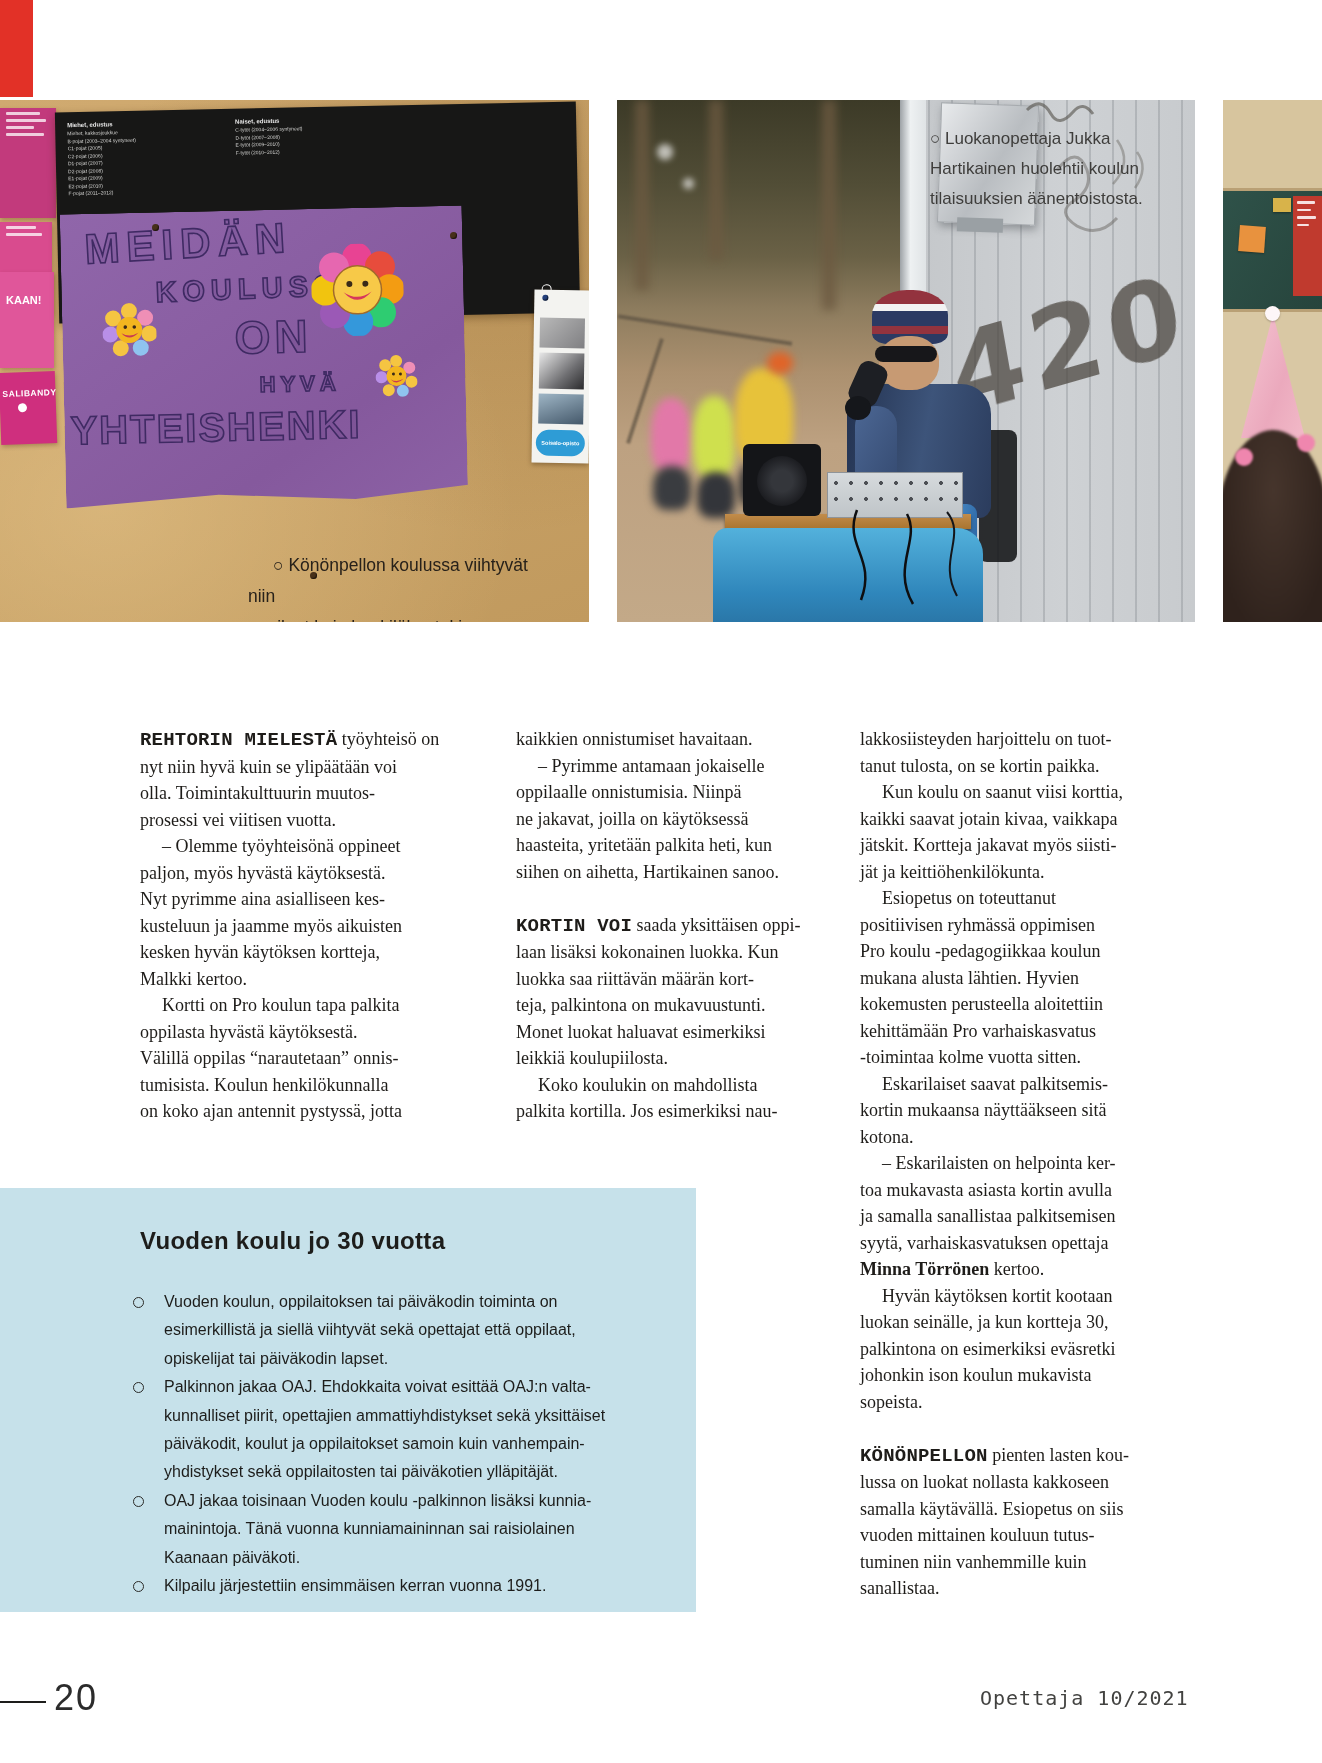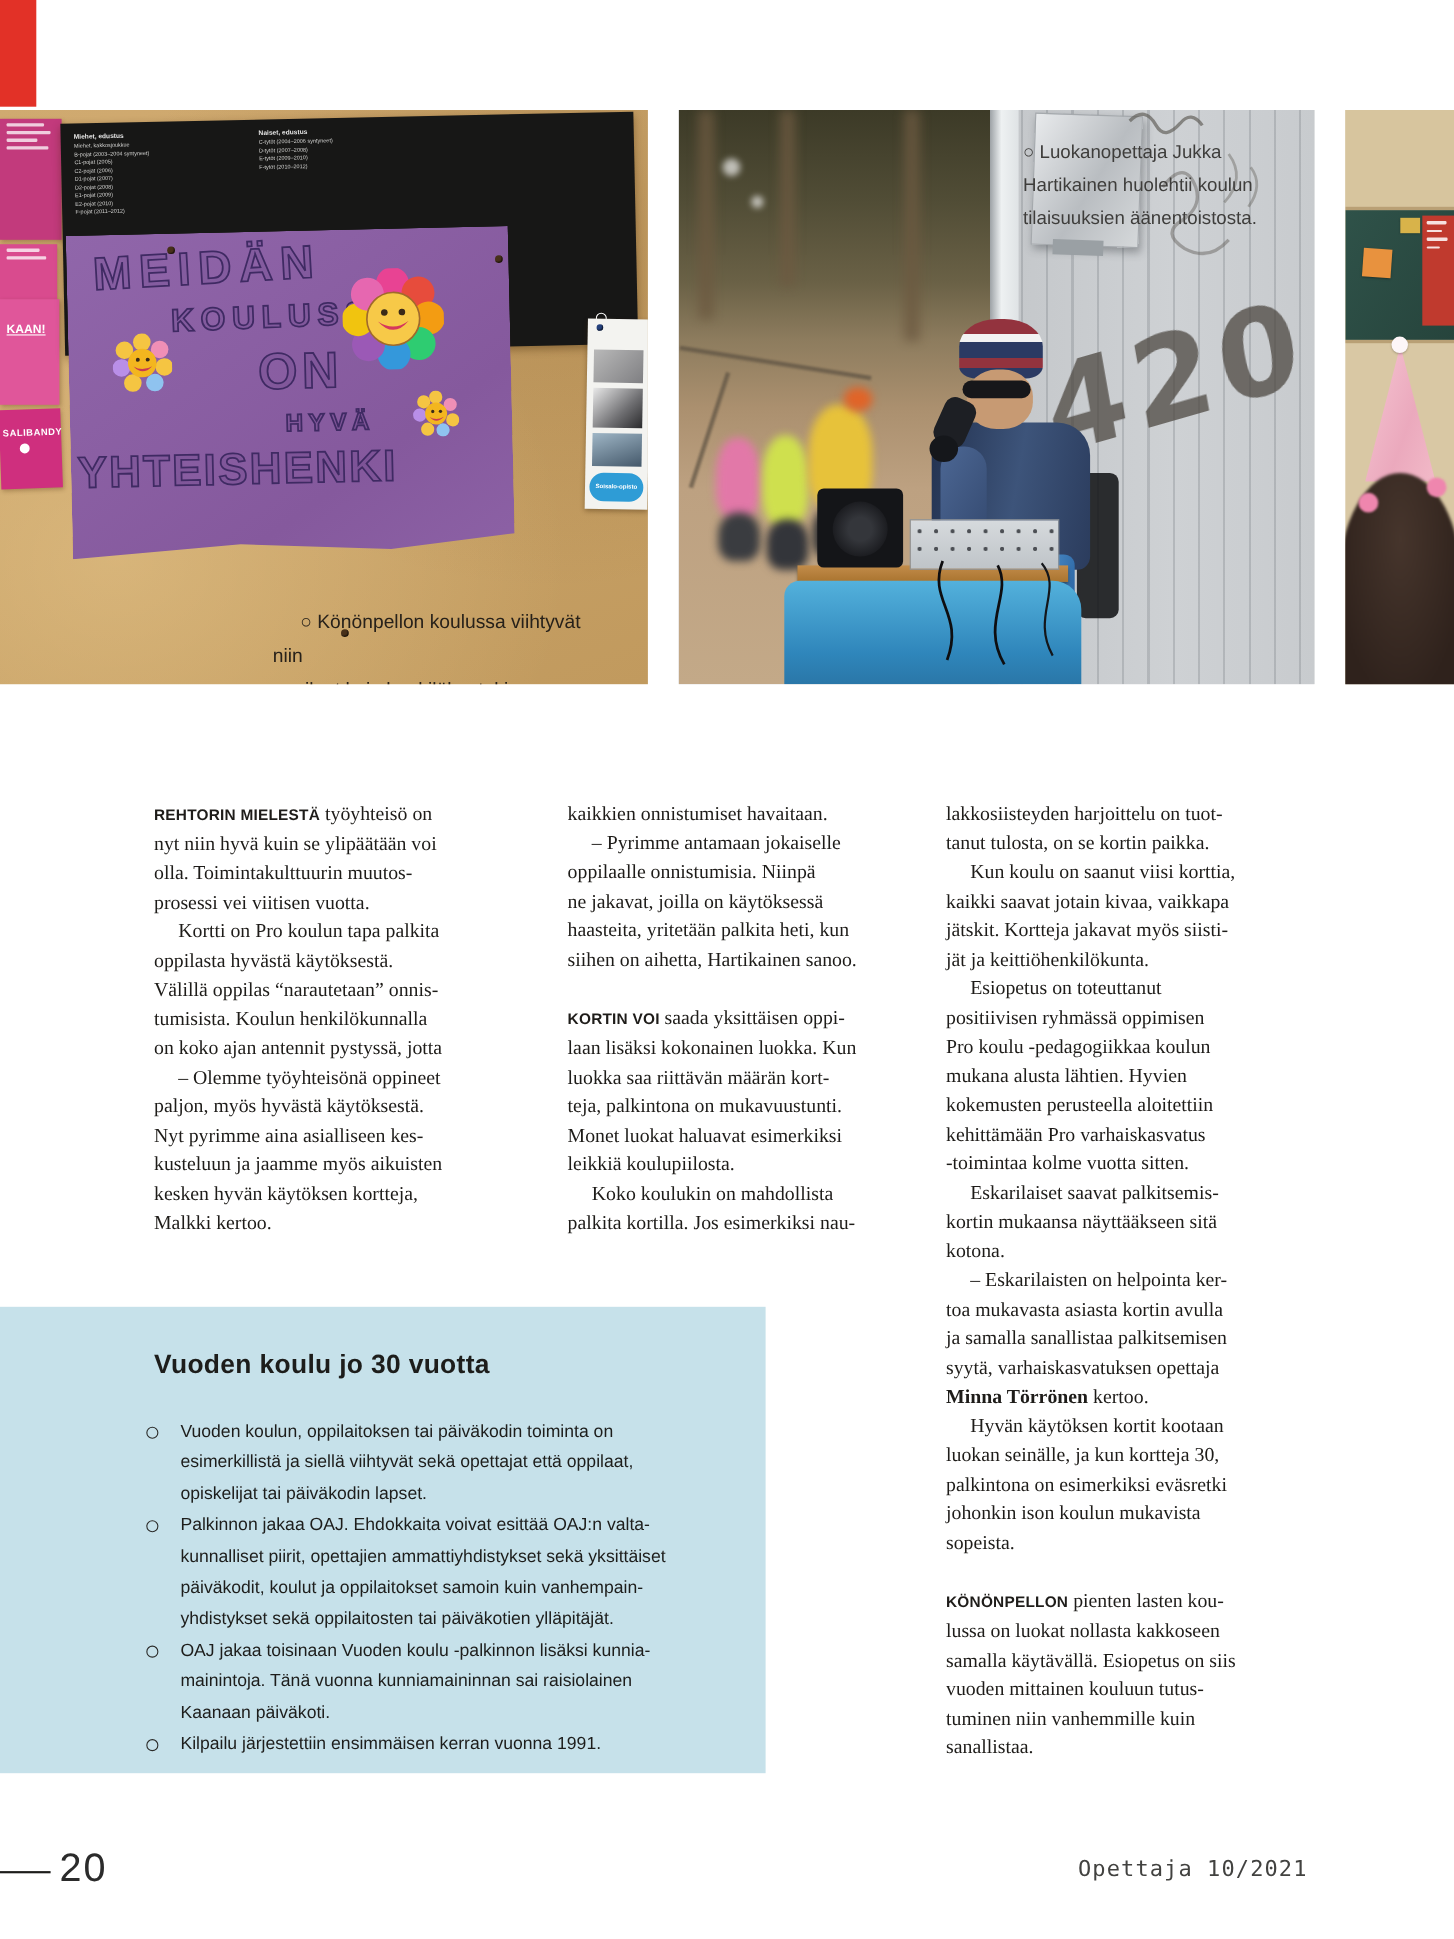--- a/index.html
+++ b/index.html
@@ -108,21 +108,21 @@
   .hair{position:absolute;left:-6px;top:330px;width:112px;height:200px;border-radius:50% 50% 0 0;
       background:radial-gradient(ellipse at 50% 30%,#46352c,#2f221c 75%);filter:blur(1.5px);}
   .pompom{position:absolute;width:18px;height:18px;border-radius:50%;background:#ef86ae;filter:blur(1px);}
 
   
   .col{position:absolute;top:726px;width:324px;font:18px/26.5px "Liberation Serif",serif;color:#1e1c19;}
   #col1{left:140px;} #col2{left:500px;margin-left:16px;} #col3{left:860px;}
   .para{margin:0;}
   .para.indent{text-indent:22px;}
   .para.gap{margin-top:26.5px;}
-  .para b{font-family:Liberation Sans, sans-serif;font-weight:700;font-size:14px;letter-spacing:.2px;}
+  .para b{font-family:Liberation Mono, monospace;font-weight:700;font-size:19px;letter-spacing:.2px;}
   .para.serif-b b{font-family:"Liberation Serif",serif;font-size:inherit;letter-spacing:0;}
 
   
   .infobox{position:absolute;left:0;top:1188px;width:696px;height:424px;background:#c6e1ea;}
   .ib-title{position:absolute;left:140px;top:38px;margin:0;
       font:700 24px/30px "Liberation Sans",sans-serif;letter-spacing:.3px;color:#1d1d1b;}
   .ib-items{position:absolute;left:133px;top:100px;width:535px;}
   .ib-item{display:flex;}
   .ring{flex:none;width:9px;height:9px;border:1.5px solid #2a2a28;border-radius:50%;margin:9px 20px 0 0;}
   .ib-text{font:16px/28.4px "Liberation Sans",sans-serif;color:#1d1d1b;}
@@ -149,21 +149,21 @@
       <div class="pbar" style="width:34px;"></div>
         <div class="pbar" style="width:40px;"></div>
       <div class="pbar" style="width:28px;"></div>
         <div class="pbar" style="width:38px;"></div>
     </div>
     <div class="pinkpiece" style="left:0;top:122px;width:52px;height:92px;background:#d94b8e;">
       <div class="pbar" style="width:30px;"></div>
         <div class="pbar" style="width:36px;"></div>
     </div>
     <div class="pinkpiece" style="left:0;top:172px;width:54px;height:96px;background:#e0569a;">
-      <div style="margin-top:22px;padding-left:6px;font:700 11px/12px 'Liberation Sans',sans-serif;color:#fff;text-decoration:underline;">KAAN!</div>
+      <div style="margin-top:22px;padding-left:6px;font:700 11px/12px 'Liberation Sans',sans-serif;color:#fff;">KAAN!</div>
     </div>
     <div class="pinkpiece" style="left:0;top:272px;width:56px;height:72px;background:#cf2f7e;transform:rotate(-2deg);">
       <div style="margin-top:16px;padding-left:3px;font:700 8.5px/10px 'Liberation Sans',sans-serif;letter-spacing:.5px;color:#fff;">SALIBANDY</div>
       <div style="margin:5px 0 0 18px;width:9px;height:9px;border-radius:50%;background:#fff;"></div>
     </div>
 
     <div class="blackposter">
       <div style="position:absolute;left:12px;top:10px;width:150px;">
         <div class="bp-h">Miehet, edustus</div>
         <div class="bp-rows"><span>Miehet, kakkosjoukkue</span><br><span>B-pojat (2003–2004 syntyneet)</span><br><span>C1-pojat (2005)</span><br><span>C2-pojat (2006)</span><br><span>D1-pojat (2007)</span><br><span>D2-pojat (2008)</span><br><span>E1-pojat (2009)</span><br><span>E2-pojat (2010)</span><br><span>F-pojat (2011–2012)</span></div>
@@ -318,22 +318,22 @@
     <div class="hat"></div>
     <div class="hat-pom"></div>
     <div class="hair"></div>
     <div class="pompom" style="left:12px;top:348px;"></div>
     <div class="pompom" style="left:74px;top:334px;"></div>
   </div>
 
   <main>
     <section class="col" id="col1">
       <div class="para"><span></span><b>REHTORIN MIELESTÄ</b><span> työyhteisö on</span><br><span>nyt niin hyvä kuin se ylipäätään voi</span><br><span>olla. Toimintakulttuurin muutos-</span><br><span>prosessi vei viitisen vuotta.</span></div>
+      <div class="para indent"><span>– Olemme työyhteisönä oppineet</span><br><span>paljon, myös hyvästä käytöksestä.</span><br><span>Nyt pyrimme aina asialliseen kes-</span><br><span>kusteluun ja jaamme myös aikuisten</span><br><span>kesken hyvän käytöksen kortteja,</span><br><span>Malkki kertoo.</span></div>
       <div class="para indent"><span>Kortti on Pro koulun tapa palkita</span><br><span>oppilasta hyvästä käytöksestä.</span><br><span>Välillä oppilas “narautetaan” onnis-</span><br><span>tumisista. Koulun henkilökunnalla</span><br><span>on koko ajan antennit pystyssä, jotta</span></div>
-      <div class="para indent"><span>– Olemme työyhteisönä oppineet</span><br><span>paljon, myös hyvästä käytöksestä.</span><br><span>Nyt pyrimme aina asialliseen kes-</span><br><span>kusteluun ja jaamme myös aikuisten</span><br><span>kesken hyvän käytöksen kortteja,</span><br><span>Malkki kertoo.</span></div>
     </section>
 
     <section class="col" id="col2">
       <div class="para"><span>kaikkien onnistumiset havaitaan.</span></div>
       <div class="para indent"><span>– Pyrimme antamaan jokaiselle</span><br><span>oppilaalle onnistumisia. Niinpä</span><br><span>ne jakavat, joilla on käytöksessä</span><br><span>haasteita, yritetään palkita heti, kun</span><br><span>siihen on aihetta, Hartikainen sanoo.</span></div>
       <div class="para gap"><span></span><b>KORTIN VOI</b><span> saada yksittäisen oppi-</span><br><span>laan lisäksi kokonainen luokka. Kun</span><br><span>luokka saa riittävän määrän kort-</span><br><span>teja, palkintona on mukavuustunti.</span><br><span>Monet luokat haluavat esimerkiksi</span><br><span>leikkiä koulupiilosta.</span></div>
       <div class="para indent"><span>Koko koulukin on mahdollista</span><br><span>palkita kortilla. Jos esimerkiksi nau-</span></div>
     </section>
 
     <section class="col" id="col3">

